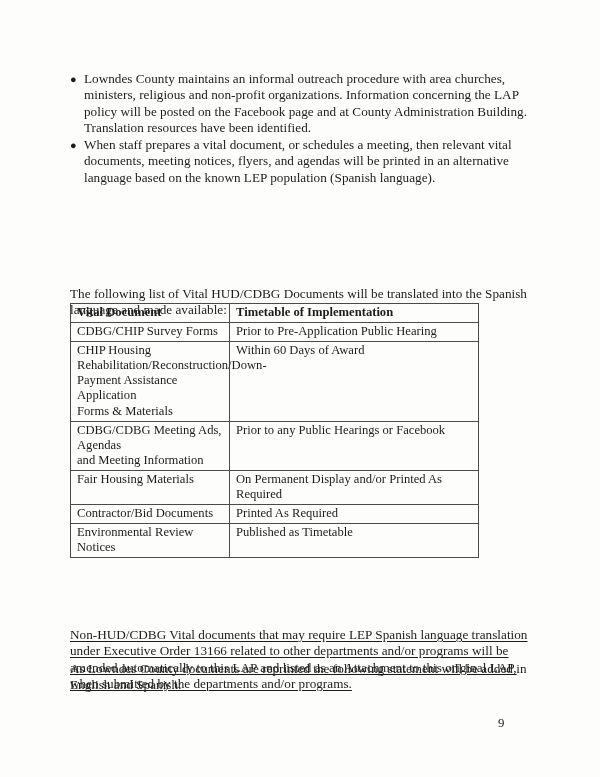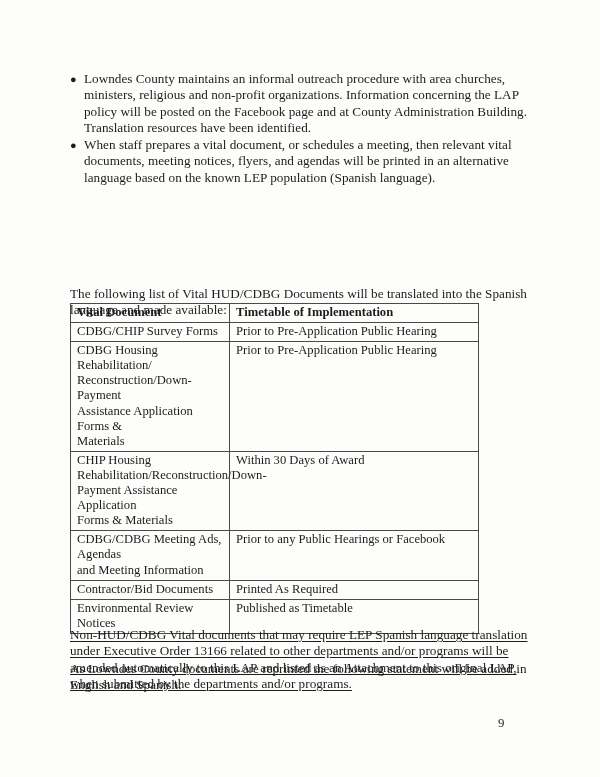--- a/index.html
+++ b/index.html
@@ -120,42 +120,40 @@
         <th>Timetable of Implementation</th>
       </tr>
     </thead>
     <tbody>
       <tr>
         <td>CDBG/CHIP Survey Forms</td>
         <td>Prior to Pre-Application Public Hearing</td>
       </tr>
       <tr>
         <td class="cell-lines">
-          <span>CDBG Housing Rehabilitation/</span>
-          <span>Reconstruction/Down-Payment</span>
-          <span>Assistance Application Forms &amp;</span>
-          <span>Materials</span>
-        </td>
-        <td>Prior to Pre-Application Public Hearing</td>
-      </tr>
-      <tr>
-        <td class="cell-lines">
           <span>CHIP Housing</span>
           <span>Rehabilitation/Reconstruction/Down-</span>
           <span>Payment Assistance Application</span>
           <span>Forms &amp; Materials</span>
         </td>
-        <td>Within 30 Days of Award</td>
+        <td>Within 60 Days of Award</td>
       </tr>
       <tr>
         <td class="cell-lines">
           <span>CDBG/CDBG Meeting Ads, Agendas</span>
           <span>and Meeting Information</span>
         </td>
         <td>Prior to any Public Hearings or Facebook</td>
+      </tr>
+      <tr>
+        <td>Fair Housing Materials</td>
+        <td class="cell-lines">
+          <span>On Permanent Display and/or Printed As</span>
+          <span>Required</span>
+        </td>
       </tr>
       <tr>
         <td>Contractor/Bid Documents</td>
         <td>Printed As Required</td>
       </tr>
       <tr>
         <td>Environmental Review Notices</td>
         <td>Published as Timetable</td>
       </tr>
     </tbody>

